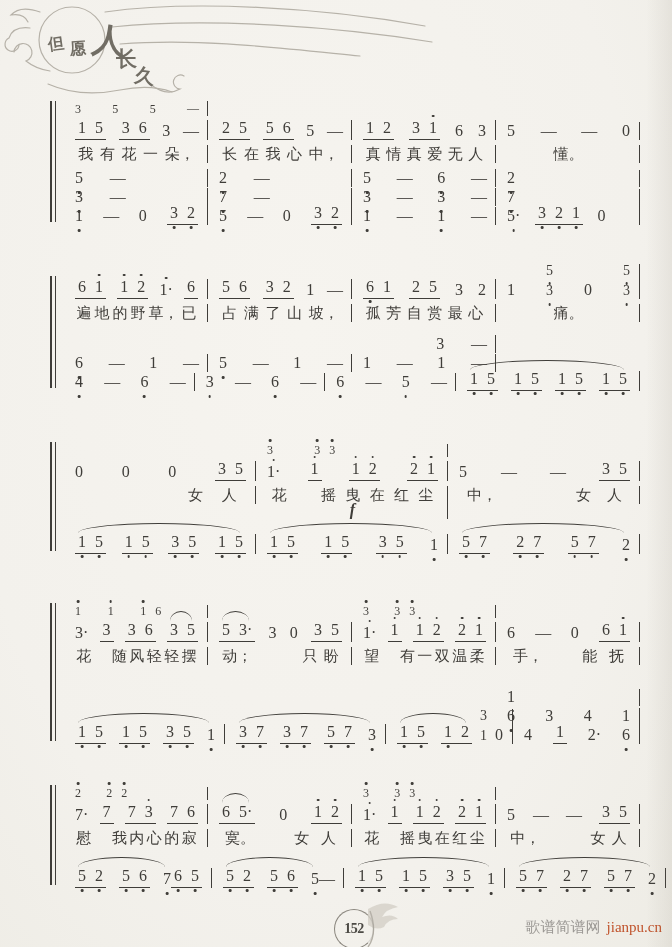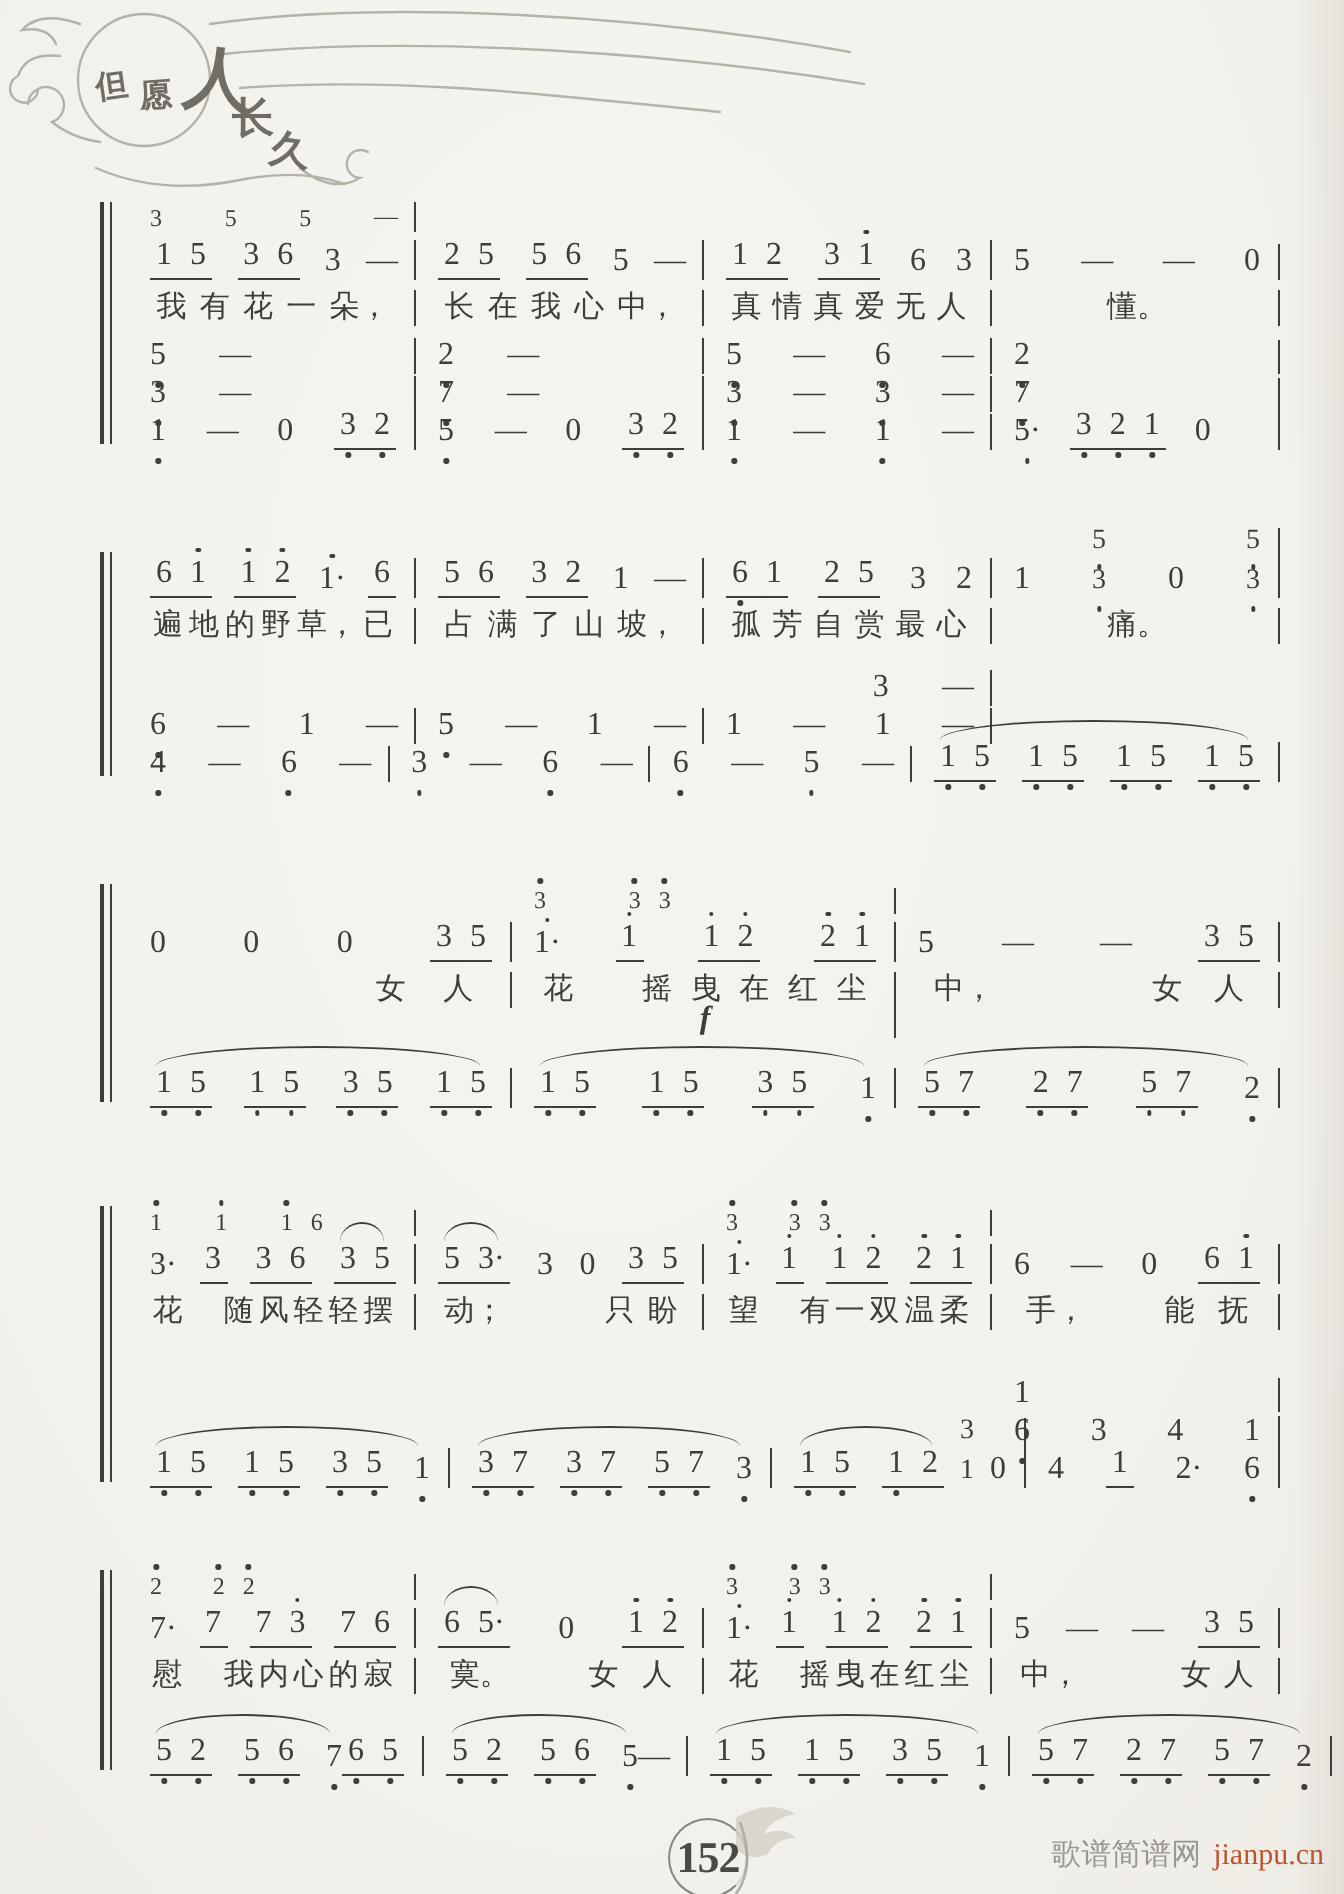--- a/index.html
+++ b/index.html
@@ -67,21 +67,21 @@
   .ph{display:inline-block;width:10px;}
   .cell.text{justify-content:space-around;}
   .syl{white-space:nowrap;line-height:1.2;}
   .syl.ph{width:1.05em;}
   .row.dyn .syl{font-style:italic;font-weight:700;font-size:16px;}
 
   
   .pagenum-wrap{position:absolute;left:328px;top:903px;width:72px;height:48px;}
   .pagenum-circle{position:absolute;left:6px;top:6px;width:38px;height:38px;border:1.6px solid #8a867e;
      border-radius:50%;border-right-color:rgba(138,134,126,0.25);display:flex;align-items:center;justify-content:center;}
-  .pagenum-circle span{font-size:22px;font-weight:700;color:#4c4a45;letter-spacing:-0.5px;}
+  .pagenum-circle span{font-size:14px;font-weight:700;color:#4c4a45;letter-spacing:-0.5px;}
   .watermark{position:absolute;right:10px;top:918px;font-size:15px;color:#9b9894;
      font-family:"Liberation Serif","DejaVu Serif",serif;}
   .watermark .url{color:#c0532c;margin-left:6px;}
 </style>
 </head>
 <body>
 
 <div class="page">
 
   <div class="decor">

